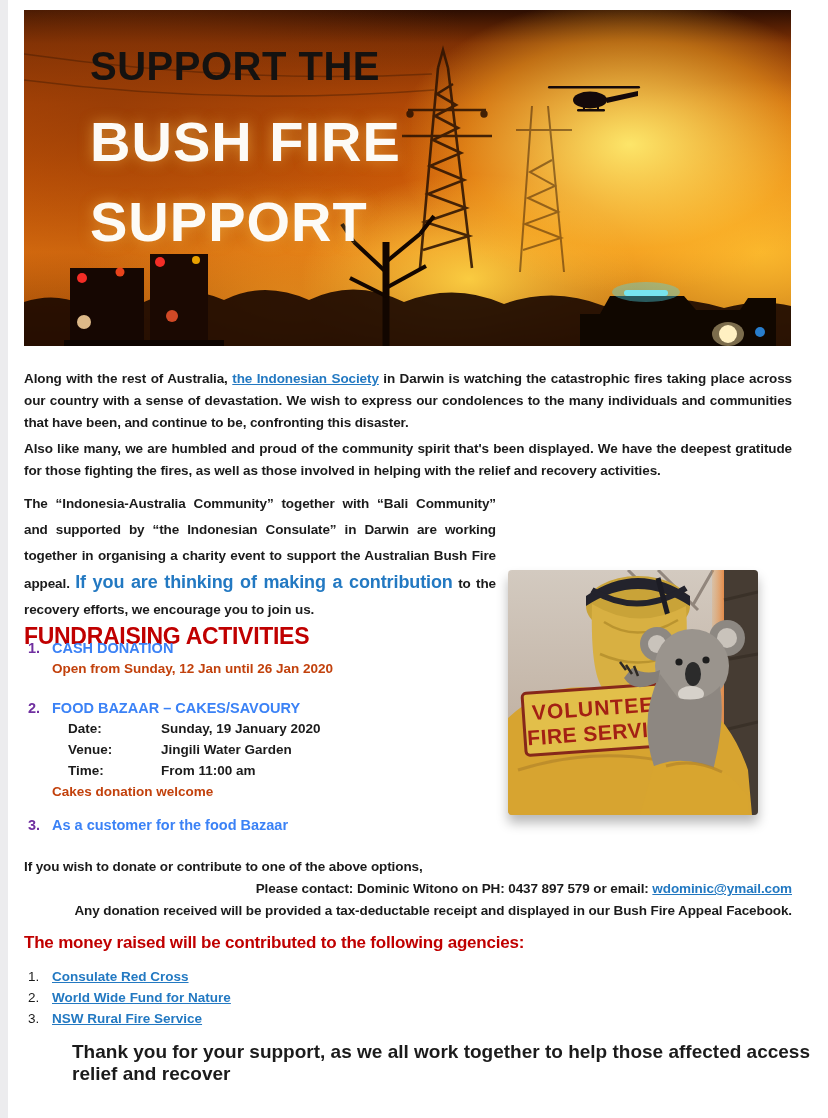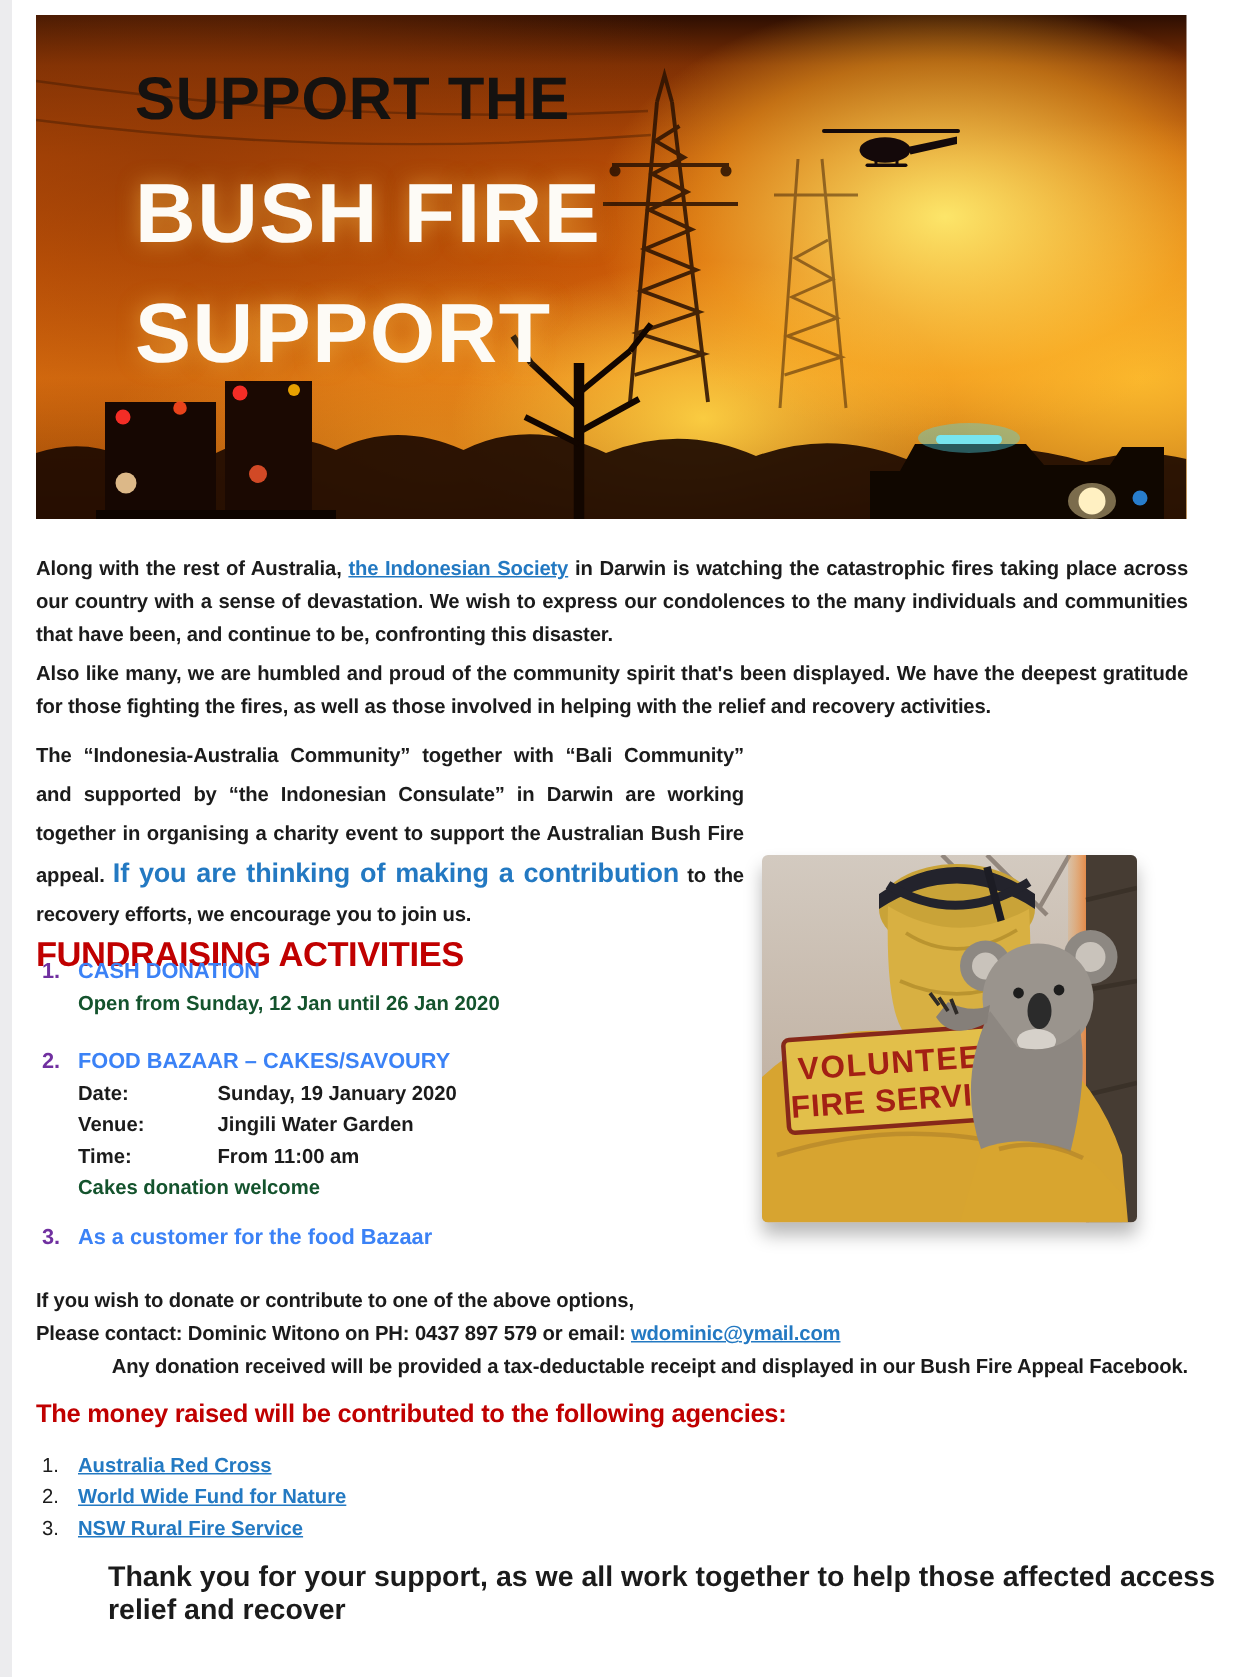--- a/index.html
+++ b/index.html
@@ -44,22 +44,22 @@
   .link{color:#2379C2;text-decoration:underline;cursor:pointer;}
   .bigblue{color:#2379C2;font-size:18px;font-weight:700;}
   .p3{line-height:26px;}
   .p3-float{float:right;width:296px;height:76px;margin-top:54px;}
   .sec-head{
     left:16px;font-size:23px;font-weight:700;color:#C00000;letter-spacing:-.3px;margin-top:28px;
   }
   .item-row{left:20px;display:flex;font-size:14.5px;font-weight:700;}
   .item-num{width:24px;color:#7030A0;}
   .item-title{color:#3b82f6;}
-  .sub{left:44px;font-size:13.5px;font-weight:700;color:#14532d;}
-  .detail-row{left:44px;display:flex;font-size:13.5px;font-weight:700;color:#1b1b1b;}
+  .sub{left:44px;font-size:13.5px;font-weight:700;color:#c2410c;}
+  .detail-row{left:60px;display:flex;font-size:13.5px;font-weight:700;color:#1b1b1b;}
   .detail-label{width:93px;}
   .red-head{
     left:16px;font-size:17px;font-weight:700;color:#C00000;letter-spacing:-.2px;
   }
   .agency-row{left:20px;display:flex;font-size:13.5px;font-weight:700;}
   .agency-num{width:24px;color:#1b1b1b;font-weight:400;}
   .footer-line{left:64px;font-size:19px;font-weight:700;color:#1b1b1b;}
   
   .photo{
     position:absolute;left:500px;top:570px;width:250px;height:245px;
@@ -232,30 +232,30 @@
         <path d="M152 104 Q130 150 146 196 L204 204 Q218 152 212 116 Q196 134 170 128 Z" fill="#8d8781"></path>
         <path d="M150 112 Q126 124 116 108 L124 98 Q140 106 152 100 Z" fill="#857f79"></path>
         <path d="M118 100 L112 92 M124 104 L118 95 M130 106 L126 96" stroke="#2e2a26" stroke-width="2.5" fill="none"></path>
         <path d="M146 196 Q180 182 222 206 L240 226 L240 245 L132 245 Z" fill="#d8a52f"></path>
         <path d="M158 196 Q186 188 214 202" stroke="#b3842a" stroke-width="3" fill="none" opacity="0.7"></path>
       </g>
     </svg>
   </div>
 
   <div class="blk para" style="top:856px;text-align:left;">If you wish to donate or contribute to one of the above options,</div>
-  <div class="blk para" style="top:878px;text-align:left;">
+  <div class="blk para" style="top:878px;text-align:right;">
     <span>Please contact: Dominic Witono on PH: 0437 897 579 or email: </span><span class="link">wdominic@ymail.com</span>
   </div>
   <div class="blk para" style="top:900px;text-align:right;">Any donation received will be provided a tax-deductable receipt and displayed in our Bush Fire Appeal Facebook.</div>
 
   <div class="blk red-head" style="top:933px;">The money raised will be contributed to the following agencies:</div>
 
   <div class="blk agency-row" style="top:969px;">
     <span class="agency-num">1.</span>
-    <span class="link">Australia Red Cross</span>
+    <span class="link">Consulate Red Cross</span>
   </div>
   <div class="blk agency-row" style="top:990px;">
     <span class="agency-num">2.</span>
     <span class="link">World Wide Fund for Nature</span>
   </div>
   <div class="blk agency-row" style="top:1011px;">
     <span class="agency-num">3.</span>
     <span class="link">NSW Rural Fire Service</span>
   </div>
 

